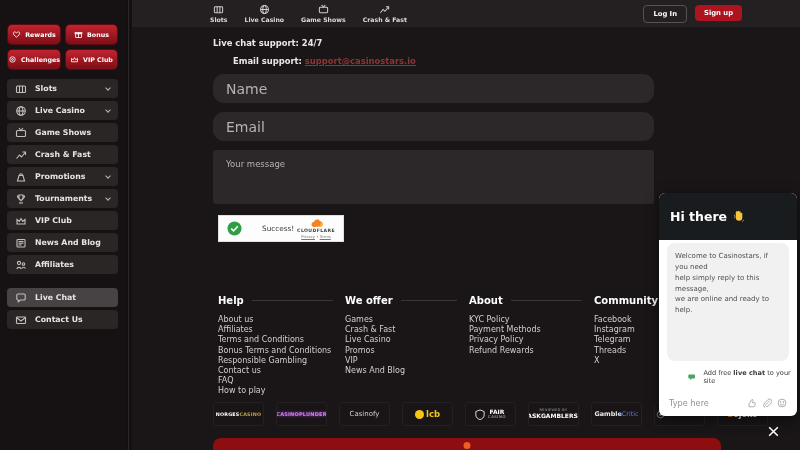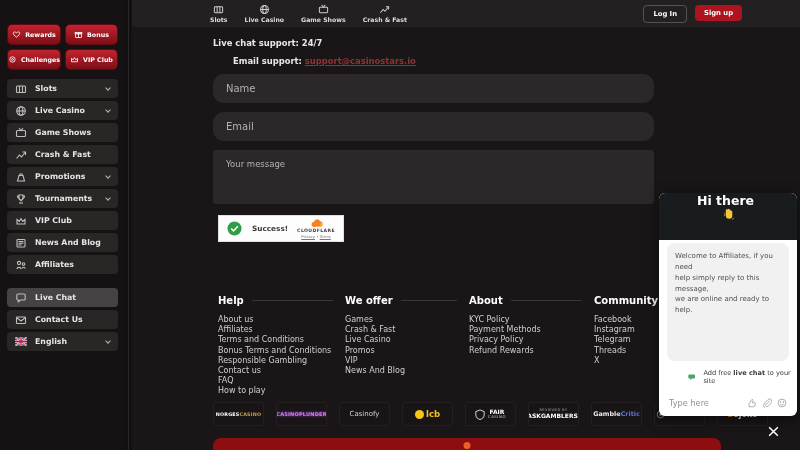--- a/index.html
+++ b/index.html
@@ -36,29 +36,29 @@
     color:#fff; font-size:6.8px; font-weight:bold; display:flex; align-items:center; cursor:pointer;margin-left:28px; }
   .btn-signup { height:16px; padding:0 9px; border:none; border-radius:4px; background:#ad1420;
     color:#fff; font-size:6.8px; font-weight:bold; display:flex; align-items:center; cursor:pointer; }
 
   
   #main { position:absolute; left:132px; top:27px; width:668px; height:423px; background:#1a1617; }
   .support-line { position:absolute; left:81px; top:11px; font-size:8.4px; font-weight:600; color:#e9e7e7; }
   .email-line  { position:absolute; left:81px; top:29px; font-size:8.4px; font-weight:600; color:#e9e7e7;margin-left:20px; }
   .email-link { color:#8e3434; text-decoration:underline; cursor:pointer; }
   .f-input { position:absolute; left:81px; width:441px; height:29px; background:#2c2829; border:none; border-radius:11px;
-    color:#ddd; font-size:10px; padding:0 13px; font-family:"DejaVu Sans","Liberation Sans",sans-serif; }
+    color:#ddd; font-size:14px; padding:0 13px; font-family:"DejaVu Sans","Liberation Sans",sans-serif; }
   .f-input::placeholder, .f-area::placeholder { color:#b5b2b3; opacity:1; }
   .f-area { position:absolute; left:81px; top:123px; width:441px; height:54px; background:#2c2829; border:none; border-radius:3px;
     color:#ddd; font-size:8.5px; padding:9px 13px; resize:none; font-family:"DejaVu Sans","Liberation Sans",sans-serif; }
 
   
   #captcha { position:absolute; left:86px; top:188px; width:126px; height:27px; background:#fdfdfd;
     display:flex; align-items:center; padding:0 8px; border:1px solid #e0e0e0; }
-  #captcha .status { margin-left:10px; font-size:7.3px; color:#3a3a3a;font-weight:bold; }
+  #captcha .status { margin-left:20px; font-size:7.3px; color:#3a3a3a; }
   .cf-right { margin-left:auto; display:flex; flex-direction:column; align-items:center; }
   .cf-brand { font-size:4.6px; font-weight:bold; color:#404041; letter-spacing:.4px; }
   .cf-links { font-size:3.8px; color:#777; margin-top:1px; }
   .cf-links span { text-decoration:underline; cursor:pointer; }
 
   
   #footer { position:absolute; left:86px; top:268px; display:flex; }
   .f-col { display:flex; flex-direction:column; }
   .f-col.c0 { width:127px; } .f-col.c1 { width:124px; } .f-col.c2 { width:125px; } .f-col.c3 { width:110px; }
   .f-head { display:flex; align-items:center; margin-bottom:9px; }
@@ -75,35 +75,35 @@
   .p-plunder { color:#cf7df2; font-size:5px; font-weight:bold; text-shadow:0 0 3px #a34fd2; letter-spacing:.2px; }
   .p-casinofy { color:#cfd0d2; font-size:7px; }
   .lcb-dot { width:9px; height:9px; border-radius:50%; background:#f5c518; margin-right:2px; }
   .p-lcb { color:#f5c518; font-size:8.5px; font-weight:bold; }
   .p-stack { display:flex; flex-direction:column; align-items:center; line-height:1; }
   .p-fair1 { color:#fff; font-size:6px; font-weight:bold; }
   .p-fair2 { color:#ccc; font-size:3.8px; letter-spacing:.6px; }
   .p-ask1 { color:#aaa; font-size:3.4px; letter-spacing:.4px; }
   .p-ask2 { color:#fff; font-size:6px; font-weight:bold; }
   .p-g1 { color:#e8e8e8; font-size:6.4px; font-weight:bold; }
-  .p-g2 { color:#5577e8; font-size:6.4px; font-weight:bold; }
+  .p-g2 { color:#5577e8; font-size:6.4px; font-weight:normal; }
   .p-play { color:#d42027; font-size:5px; font-weight:bold; }
   .p-bj1 { color:#f08c1e; font-size:8px; font-weight:bold; }
   .p-bj2 { color:#e9e9e9; font-size:8px; font-weight:bold; }
 
   
   #banner { position:absolute; left:81px; top:411px; width:508px; height:39px; background:#8c0e11;
     border-radius:8px 8px 0 0; cursor:pointer; }
   #banner .dot { position:absolute; left:50%; top:4px; transform:translateX(-50%);
     width:7px; height:7px; border-radius:50%; background:#ef5e22; }
 
   
   #chat { position:absolute; left:659px; top:193px; width:138px; height:223px; background:#fff;
     border-radius:6px; box-shadow:0 3px 14px rgba(0,0,0,.55); overflow:hidden; }
-  .chat-head { height:47px; background:#191c1e; display:flex; align-items:center; padding:0 11px;flex-direction:column; }
+  .chat-head { height:47px; background:#191c1e; display:flex; align-items:center; padding:0 11px; }
   .chat-head .g { color:#fff; font-size:12.5px; font-weight:bold; margin-right:5px; }
   .chat-bubble { position:absolute; left:8px; top:50px; width:122px; height:118px; background:#f1f1f1; border-radius:8px; }
   .chat-msg { padding:8px; font-size:7px; line-height:1.55; color:#4f4f4f; white-space:pre-line; }
   .chat-brand { position:absolute; left:0; right:0; bottom:31px; display:flex; align-items:center; justify-content:space-between;
     gap:8px; font-size:6.6px; color:#3c3c3c; cursor:pointer;padding-left:29px; }
   .chat-brand b { font-weight:bold; }
   .chat-input-row { position:absolute; left:0; right:0; bottom:0; height:26px; display:flex; align-items:center; padding:0 10px; }
   .chat-ph { font-size:8.2px; color:#8d9196; flex:1; cursor:text; }
   .chat-icons { display:flex; gap:5px; color:#9aa0a6; }
   .chat-icons svg { cursor:pointer; }
@@ -251,33 +251,20 @@
       <span class="lbl">Live Chat</span>
     </div>
     <div class="nav-item">
       <span class="ico">
           <svg width="12" height="12" viewBox="0 0 12 12" fill="none" stroke="currentColor" stroke-width="1.1">
             <rect x="1.5" y="3" width="9" height="6.5" rx="0.8"></rect>
             <polyline points="1.5,3.5 6,7 10.5,3.5"></polyline>
           </svg>
         </span>
       <span class="lbl">Contact Us</span>
-    </div>
-    <div class="nav-item">
-      <span class="ico">
-          <svg width="12" height="9" viewBox="0 0 12 9">
-            <rect width="12" height="9" fill="#31458f"></rect>
-            <path d="M0,0 L12,9 M12,0 L0,9" stroke="#fff" stroke-width="1.6"></path>
-            <path d="M6,0 V9 M0,4.5 H12" stroke="#fff" stroke-width="2.6"></path>
-            <path d="M6,0 V9 M0,4.5 H12" stroke="#c8102e" stroke-width="1.3"></path>
-            <path d="M0,0 L12,9 M12,0 L0,9" stroke="#c8102e" stroke-width="0.7"></path>
-          </svg>
-        </span>
-      <span class="lbl">English</span>
-      <span class="chev"></span>
     </div>
   </div>
 </div>
 <div id="sb-line"></div>
 
 <div id="topbar">
   <div class="tb-nav">
     <div class="tb-item">
       <span class="ico">
           <svg width="11" height="11" viewBox="0 0 12 12" fill="none" stroke="currentColor" stroke-width="1.1">
@@ -453,21 +440,21 @@
 
 <div id="chat">
   <div class="chat-head">
     <span class="g">Hi there</span>
     <svg width="13" height="13" viewBox="0 0 24 24">
         <path fill="#f7c53a" d="M7,11 L7,4 a1.5,1.5 0 0 1 3,0 L10,9 L10,3 a1.5,1.5 0 0 1 3,0 L13,9 L13,4 a1.5,1.5 0 0 1 3,0 L16,10 L16,6.5 a1.5,1.5 0 0 1 3,0 L19,14 a6,6 0 0 1 -12,0 Z"></path>
         <path stroke="#f7c53a" stroke-width="1.2" fill="none" d="M4,9 a4,4 0 0 1 0,6 M21.5,18 a5,5 0 0 1 -3,3.5"></path>
       </svg>
   </div>
   <div class="chat-bubble">
-    <div class="chat-msg">Welcome to Affiliates, if you need
+    <div class="chat-msg">Welcome to Casinostars, if you need
 help simply reply to this message,
 we are online and ready to help.</div>
   </div>
   <div class="chat-brand">
     <svg width="8" height="8" viewBox="0 0 12 12">
         <path fill="#4aa564" d="M2,2 h8 a1.5,1.5 0 0 1 1.5,1.5 v3.5 a1.5,1.5 0 0 1 -1.5,1.5 H6.5 L3.5,11 V8.5 H2 A1.5,1.5 0 0 1 0.5,7 V3.5 A1.5,1.5 0 0 1 2,2 Z"></path>
       </svg>
     <span><span>Add free </span><b>live chat</b><span> to your site</span></span>
   </div>
   <div class="chat-input-row">

